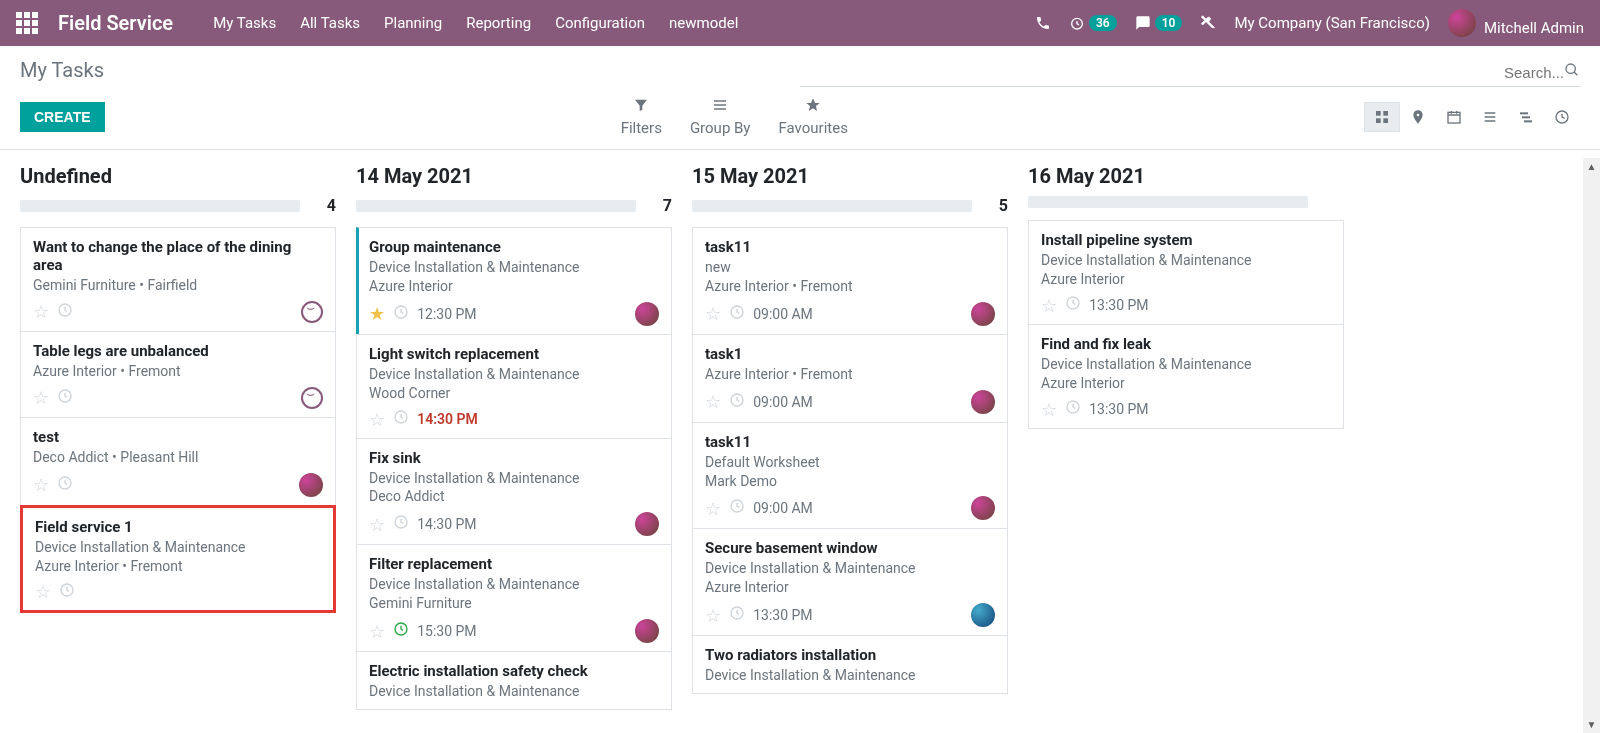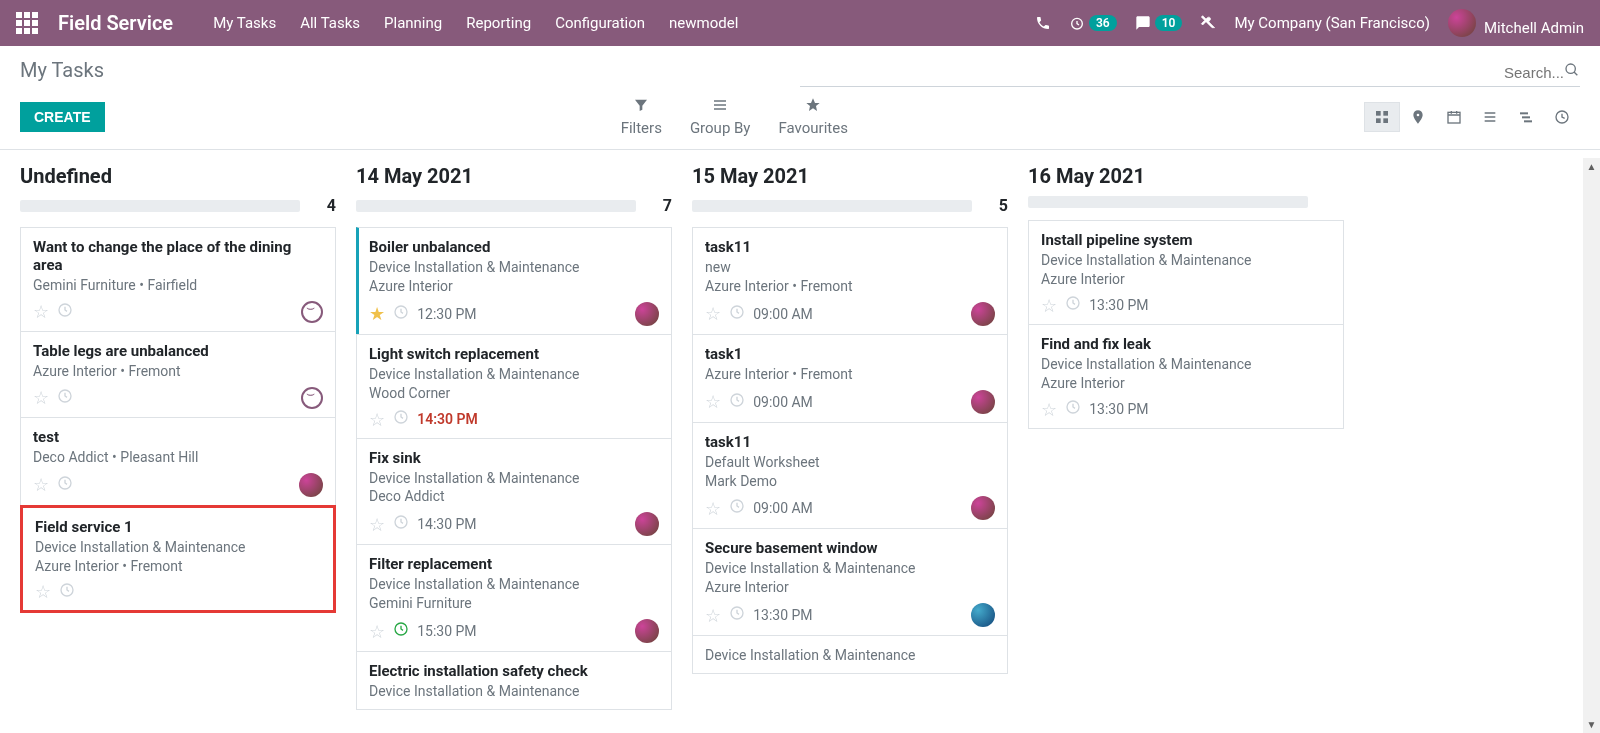--- a/index.html
+++ b/index.html
@@ -268,21 +268,21 @@
         </div>
       </div>
     </div>
     <div class="column">
       <div class="column-header">14 May 2021</div>
       <div class="column-bar-row">
         <div class="progress-bar"></div>
         <div class="column-count">7</div>
       </div>
       <div class="card accent">
-        <div class="card-title">Boiler unbalanced</div>
+        <div class="card-title">Group maintenance</div>
         <div class="card-line">Device Installation &amp; Maintenance</div>
         <div class="card-line">Azure Interior</div>
         <div class="card-footer">
           <div class="left">
             <span class="star-icon fav">★</span>
             <span class="clock-icon"><svg width="16" height="16" viewBox="0 0 24 24" fill="none" stroke="currentColor" stroke-width="2">
                 <circle cx="12" cy="12" r="9"></circle>
                 <path d="M12 7v5l3 2"></path>
               </svg></span>
             <span class="time">12:30 PM</span>
@@ -405,20 +405,21 @@
             <span class="clock-icon"><svg width="16" height="16" viewBox="0 0 24 24" fill="none" stroke="currentColor" stroke-width="2">
                 <circle cx="12" cy="12" r="9"></circle>
                 <path d="M12 7v5l3 2"></path>
               </svg></span>
             <span class="time">13:30 PM</span>
           </div>
           <span class="card-avatar blue"></span>
         </div>
       </div>
       <div class="card">
+        <div class="card-title">Two radiators installation</div>
         <div class="card-line">Device Installation &amp; Maintenance</div>
       </div>
     </div>
     <div class="column">
       <div class="column-header">16 May 2021</div>
       <div class="column-bar-row">
         <div class="progress-bar"></div>
       </div>
       <div class="card">
         <div class="card-title">Install pipeline system</div>

